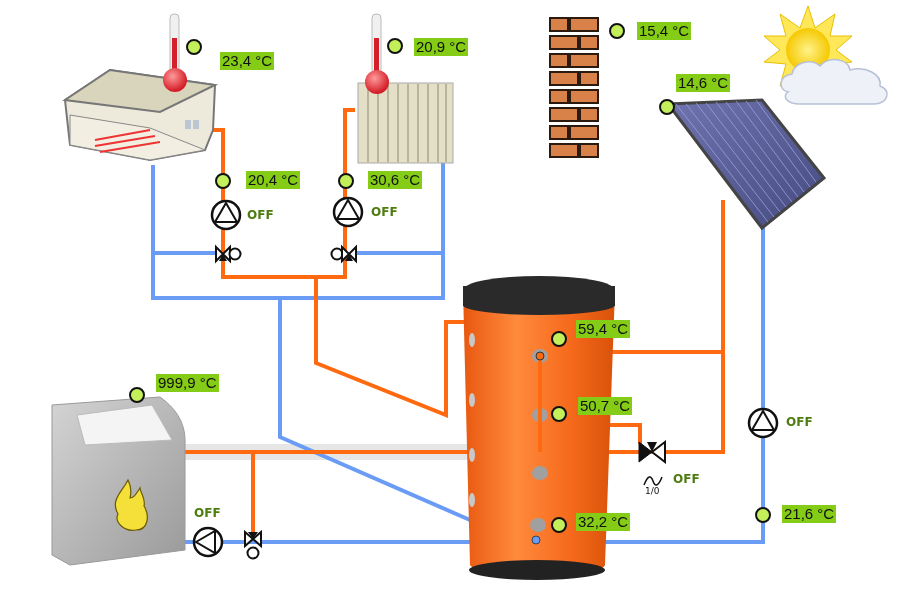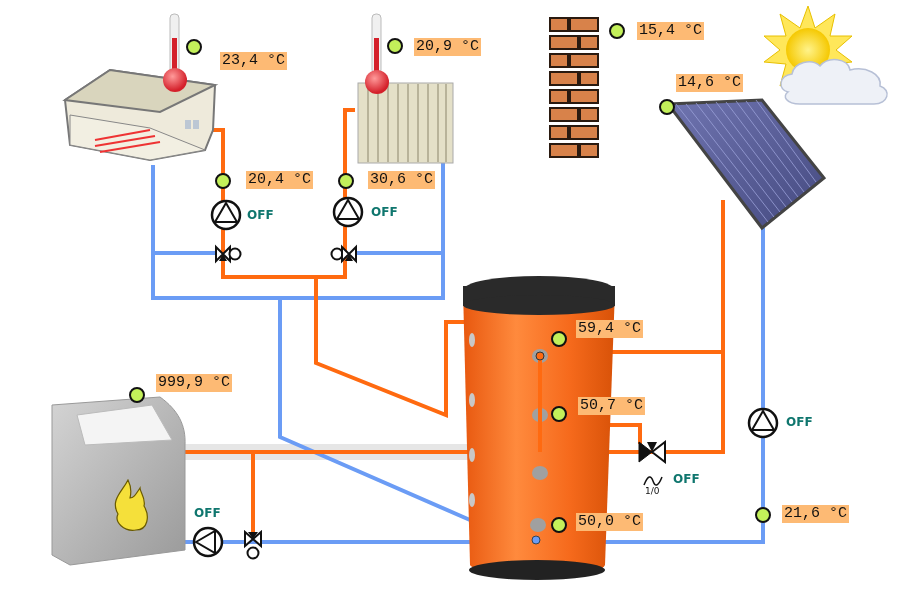--- a/index.html
+++ b/index.html
@@ -1,19 +1,19 @@
 <!DOCTYPE html>
 <html><head>
 <meta charset="utf-8">
 <style>
   html, body { margin: 0; padding: 0; background: #ffffff; }
   #stage { position: relative; width: 900px; height: 591px; overflow: hidden; background: #fff; font-family: "DejaVu Sans", sans-serif; }
   svg.layer { position: absolute; left: 0; top: 0; }
-  .lbl { position: absolute; font-family: Liberation Mono, monospace; font-size: 15px; color: #111; white-space: nowrap; background: #fdba74; padding: 0 2px; line-height: 18px; }
-  .state { position: absolute; font-family: "DejaVu Sans", sans-serif; font-size: 12px; font-weight: bold; color: #0f766e; white-space: nowrap; line-height: 14px; text-align: right; }
+  .lbl { position: absolute; font-family: Liberation Sans, sans-serif; font-size: 15px; color: #111; white-space: nowrap; background: #84cc16; padding: 0 2px; line-height: 18px; }
+  .state { position: absolute; font-family: "DejaVu Sans", sans-serif; font-size: 12px; font-weight: bold; color: #4d7c0f; white-space: nowrap; line-height: 14px; text-align: right; }
   .small { position: absolute; font-family: "DejaVu Sans", sans-serif; font-size: 9px; color: #111; line-height: 10px; margin-top: 21px; }
   .sensor { position: absolute; width: 12px; height: 12px; border-radius: 50%; background: #c3f05a; border: 2px solid #111; box-sizing: content-box; cursor: pointer; }
   .hit { position: absolute; cursor: pointer; }
 </style>
 </head>
 <body>
 
 <div id="stage">
 <svg class="layer" width="900" height="591" viewBox="0 0 900 591">
   <defs>
@@ -233,15 +233,15 @@
 
 <div class="lbl" style="left:220px;top:52px">23,4 °C</div>
 <div class="lbl" style="left:414px;top:38px">20,9 °C</div>
 <div class="lbl" style="left:637px;top:22px">15,4 °C</div>
 <div class="lbl" style="left:676px;top:74px">14,6 °C</div>
 <div class="lbl" style="left:246px;top:171px">20,4 °C</div>
 <div class="lbl" style="left:368px;top:171px">30,6 °C</div>
 <div class="lbl" style="left:156px;top:374px">999,9 °C</div>
 <div class="lbl" style="left:576px;top:320px">59,4 °C</div>
 <div class="lbl" style="left:578px;top:397px">50,7 °C</div>
-<div class="lbl" style="left:576px;top:513px">50,0 °C</div>
+<div class="lbl" style="left:576px;top:513px">32,2 °C</div>
 <div class="lbl" style="left:782px;top:505px">21,6 °C</div>
 </div>
 
 </body></html>

